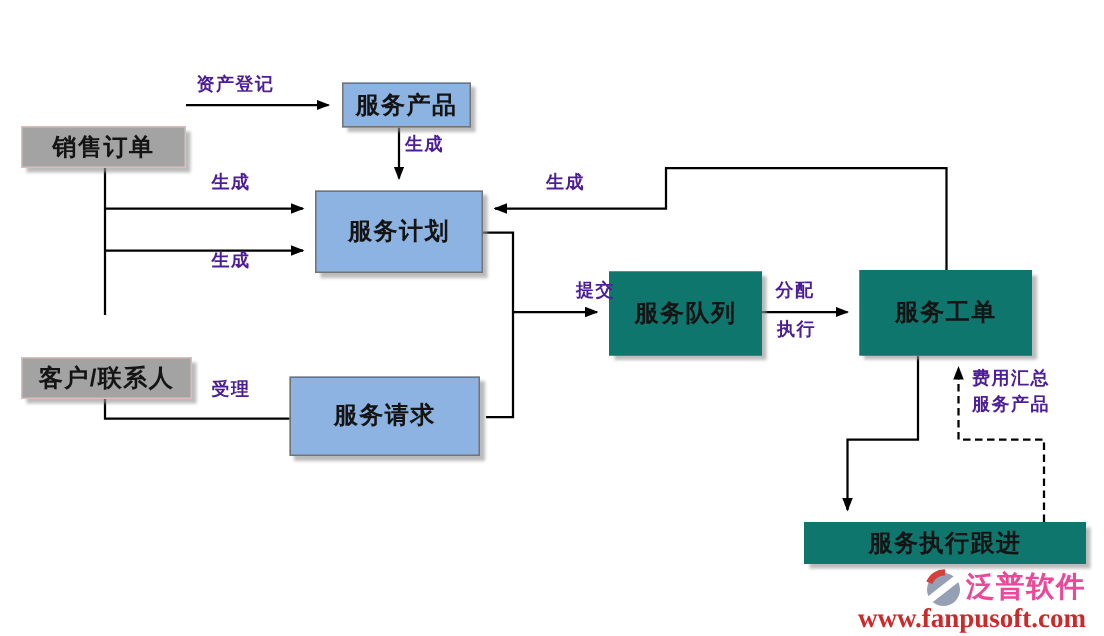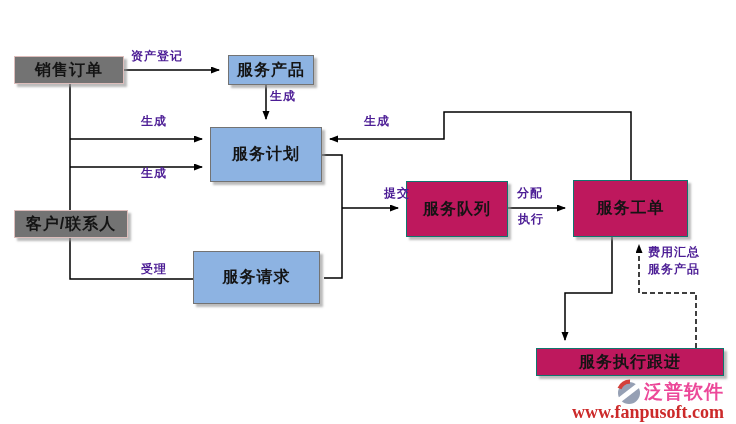--- a/index.html
+++ b/index.html
@@ -13,44 +13,44 @@
   #edges { position:absolute; left:0; top:0; width:736px; height:424px; }
   .node {
     position:absolute;
     display:flex; align-items:center; justify-content:center;
     font-size:16px; font-weight:600; color:#141414;
     box-shadow:3px 3px 2px rgba(150,150,150,0.65);
     box-sizing:border-box;
     letter-spacing:1px;
     white-space:nowrap;
   }
-  .pink   { background:#737373; border:1px solid #ddbdbb; }
+  .pink   { background:#a3a3a3; border:1px solid #ddbdbb;margin-top:28px; }
   .blue   { background:#8db3e2; border:1px solid #737373; }
-  .orange { background:#be185d; border:1px solid #0f766e; }
+  .orange { background:#0f766e; border:1px solid #0f766e; }
 
   .n-sales    { left:14px;  top:56px;  width:110px; height:28px; }
   .n-customer { left:14px;  top:210px; width:114px; height:28px; }
   .n-product  { left:228px; top:55px;  width:86px;  height:30px; }
   .n-plan     { left:210px; top:127px; width:112px; height:55px; }
   .n-request  { left:193px; top:251px; width:127px; height:53px; }
   .n-queue    { left:406px; top:181px; width:102px; height:56px; }
   .n-workord  { left:573px; top:180px; width:115px; height:57px; }
   .n-followup { left:536px; top:348px; width:188px; height:28px; }
 
   .elabel {
     position:absolute;
     font-size:12px; line-height:19px; color:#4c1d95;
     font-weight:700; letter-spacing:1px; white-space:nowrap;
   }
   .l-asset    { left:131px; top:47px;  }
   .l-gen-top  { left:270px; top:87px;  }
   .l-gen-s    { left:141px; top:112px; }
   .l-gen-c    { left:141px; top:164px; }
   .l-gen-w    { left:364px; top:112px; }
-  .l-accept   { left:141px; top:260px; }
+  .l-accept   { left:141px; top:250px; }
   .l-submit   { left:349px; top:184px;margin-left:35px; }
   .l-assign   { left:517px; top:184px; }
   .l-execute  { left:518px; top:210px; }
   .l-budget   { left:535px; top:264px; }
   .l-cost     { left:648px; top:243px; }
   .l-superv   { left:648px; top:260px; }
 
   .watermark { position:absolute; right:12px; bottom:5px; text-align:right; }
   .wm-row { display:flex; align-items:center; justify-content:flex-end; }
   .wm-brand {

